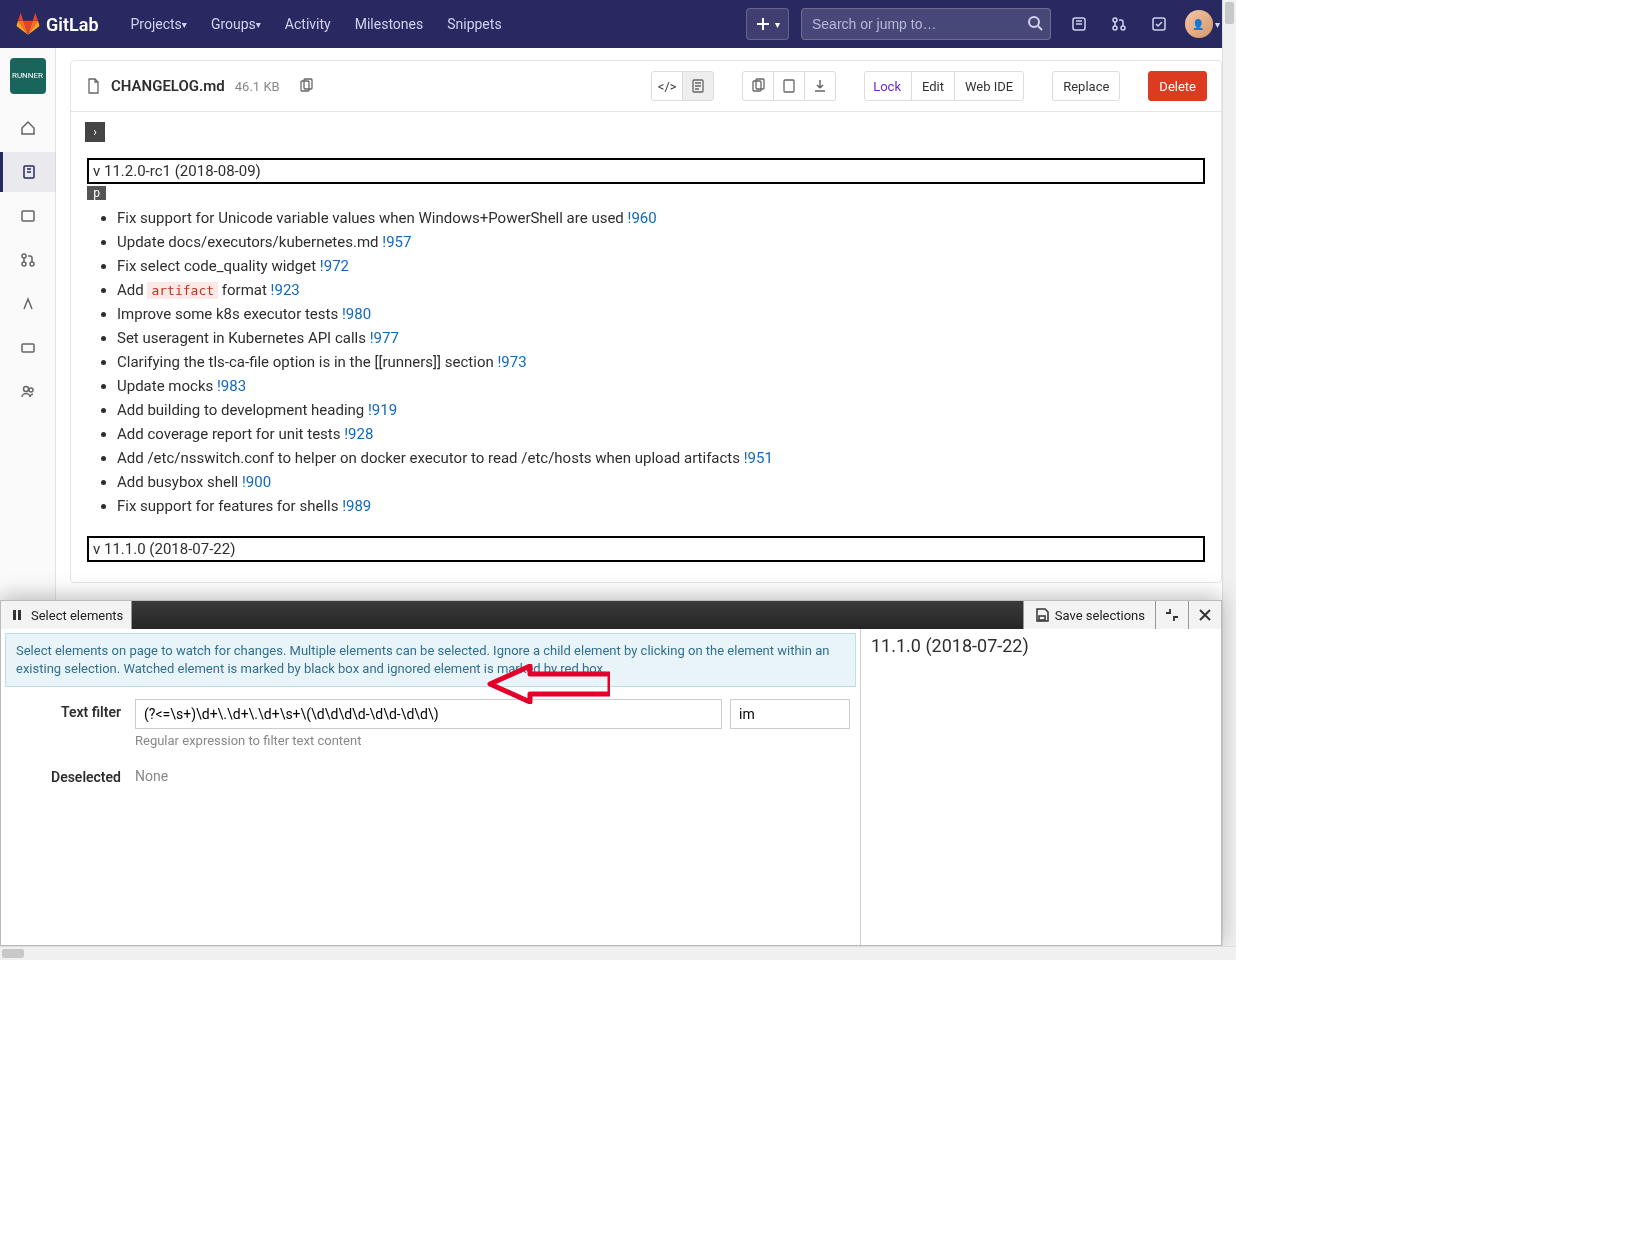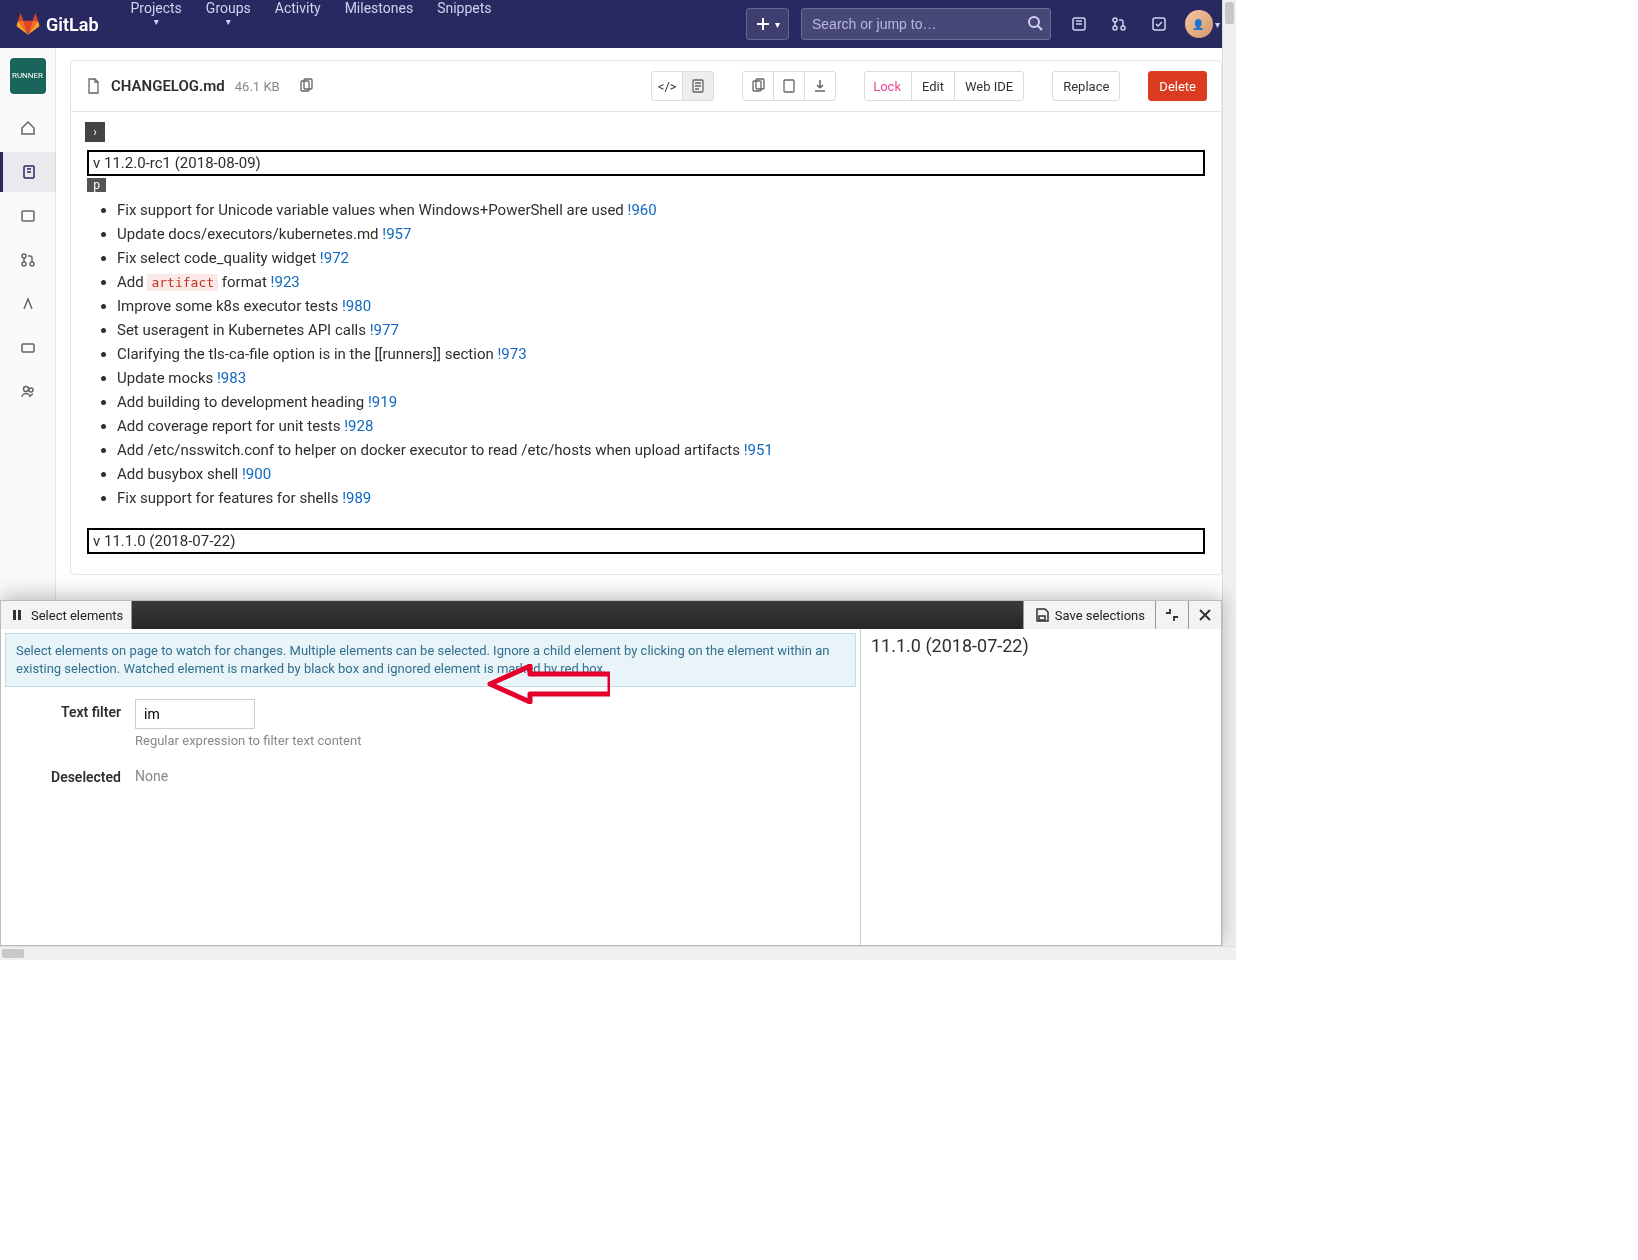--- a/index.html
+++ b/index.html
@@ -2,21 +2,21 @@
 <html><head>
 <meta charset="utf-8">
 <style>
 * { box-sizing: border-box; margin: 0; padding: 0; }
 body { font-family: -apple-system, BlinkMacSystemFont, "Segoe UI", Roboto, sans-serif; font-size: 14px; color: #2e2e2e; background: #fff; width: 1236px; height: 960px; overflow: hidden; position: relative; }
 
 
 .navbar { height: 48px; background: #292961; display: flex; align-items: center; padding: 0 16px; color: #fff; }
 .navbar .logo { display: flex; align-items: center; gap: 6px; font-size: 18px; font-weight: 600; margin-right: 20px; }
 .navbar .logo svg { width: 24px; height: 24px; }
-.nav-link { color: #d1d1f0; padding: 0 12px; height: 48px; display: flex; align-items: center; cursor: pointer; font-size: 14px; flex-direction: column; }
+.nav-link { color: #d1d1f0; padding: 0 12px; height: 48px; display: flex; align-items: center; cursor: pointer; font-size: 14px; }
 .nav-spacer { flex: 1; }
 .nav-icon-btn { width: 36px; height: 36px; display: flex; align-items: center; justify-content: center; color: #d1d1f0; cursor: pointer; margin: 0 2px; }
 .nav-search { position: relative; width: 250px; margin-right: 8px; }
 .nav-search input { width: 100%; height: 32px; background: rgba(255,255,255,0.15); border: 1px solid rgba(255,255,255,0.2); border-radius: 4px; padding: 0 32px 0 10px; color: #fff; font-size: 14px; }
 .nav-search input::placeholder { color: #b8b8dc; }
 .nav-search .search-icon { position: absolute; right: 8px; top: 7px; color: #d1d1f0; }
 .nav-plus { display: flex; align-items: center; height: 32px; padding: 0 8px; background: rgba(255,255,255,0.1); border: 1px solid rgba(255,255,255,0.2); border-radius: 4px; color: #fff; margin-right: 12px; gap: 4px; }
 .avatar { width: 28px; height: 28px; border-radius: 50%; background: linear-gradient(135deg,#f5c6a5,#d4986a); margin-left: 6px; display:flex; align-items:center; justify-content:center; font-size:10px; color:#fff; }
 .caret { font-size: 10px; }
 
@@ -29,30 +29,30 @@
 
 .content { position: absolute; left: 56px; right: 0; top: 48px; bottom: 360px; overflow: auto; padding: 0; }
 .content-inner { margin: 12px 14px; border: 1px solid #e5e5e5; border-radius: 4px; background: #fff; }
 .file-header { display: flex; align-items: center; padding: 10px 14px; border-bottom: 1px solid #e5e5e5; gap: 10px; }
 .file-name { font-weight: 600; font-size: 15px; }
 .file-size { color: #888; font-size: 13px; }
 .fh-spacer { flex: 1; }
 .fh-btn { height: 30px; padding: 0 10px; border: 1px solid #dcdcde; background: #fff; border-radius: 3px; font-size: 13px; display:flex; align-items:center; cursor:pointer; color: #333; }
 .fh-btn.icon { width: 32px; justify-content: center; padding: 0; }
 .fh-btn.danger { background: #db3b21; color: #fff; border-color: #db3b21; }
-.fh-btn.disabled { color: #ec4899; padding-left: 8px; }
+.fh-btn.disabled { color: #6d28d9; padding-left: 8px; }
 .fh-group { display: flex; }
 .fh-group .fh-btn { border-radius: 0; margin-left: -1px; }
 .fh-group .fh-btn:first-child { border-radius: 3px 0 0 3px; margin-left: 0; }
 .fh-group .fh-btn:last-child { border-radius: 0 3px 3px 0; }
 .fh-gap { width: 8px; }
 
 .blob { padding: 10px 16px 20px 16px; }
 .chevron-badge { display: inline-flex; width: 20px; height: 20px; background: #444; color: #fff; align-items: center; justify-content: center; font-size: 12px; margin-left: -2px; }
-.heading-box { border: 2px solid #000; padding: 2px 4px; font-size: 15px; margin-top: 8px; }
+.heading-box { border: 2px solid #000; padding: 2px 4px; font-size: 15px; margin-top: 16px; }
 .p-badge { display:inline-block; background:#555; color:#fff; font-family: monospace; font-size:12px; padding: 0 6px; margin-top:2px; }
 .bullets { margin: 6px 0 18px 30px; }
 .bullets li { padding: 3px 0; font-size: 15px; }
 .mr-link { color: #1068bf; }
 .code-inline { background: #fbe9e7; color: #c0341d; font-family: monospace; padding: 1px 4px; border-radius: 0; font-size: 13px; }
 
 
 .devpanel { position: absolute; left: 0; right: 14px; bottom: 14px; height: 346px; background: #fff; border: 1px solid #bbb; display: flex; flex-direction: column; box-shadow: 0 -4px 20px rgba(0,0,0,0.25); }
 .dev-toolbar { height: 28px; background: linear-gradient(#3a3a3a,#262626); color: #eee; display: flex; align-items: center; font-size: 13px; }
 .dev-tool-left { display: flex; align-items: center; gap: 6px; padding: 0 8px; height: 100%; background: #f3f3f3; color: #222; border-right: 1px solid #999; text-align: center; }
@@ -315,20 +315,21 @@
       </div>
     </div>
   </div>
   <div class="dev-body">
     <div class="dev-form">
       <div class="dev-help">Select elements on page to watch for changes. Multiple elements can be selected. Ignore a child element by clicking on the element within an existing selection. Watched element is marked by black box and ignored element is marked by red box.</div>
       <div class="dev-row">
         <div class="dev-label">Text filter</div>
         <div class="dev-fields">
           <div class="dev-inline">
+            <input class="dev-input" style="flex: 1 1 0%;" value="(?&lt;=\s+)\d+\.\d+\.\d+\s+\(\d\d\d\d-\d\d-\d\d\)">
             <input class="dev-input small" value="im" style="">
           </div>
           <div class="dev-hint">Regular expression to filter text content</div>
         </div>
       </div>
       <div class="dev-row">
         <div class="dev-label">Deselected</div>
         <div class="dev-fields">
           <div class="dev-none">None</div>
         </div>

